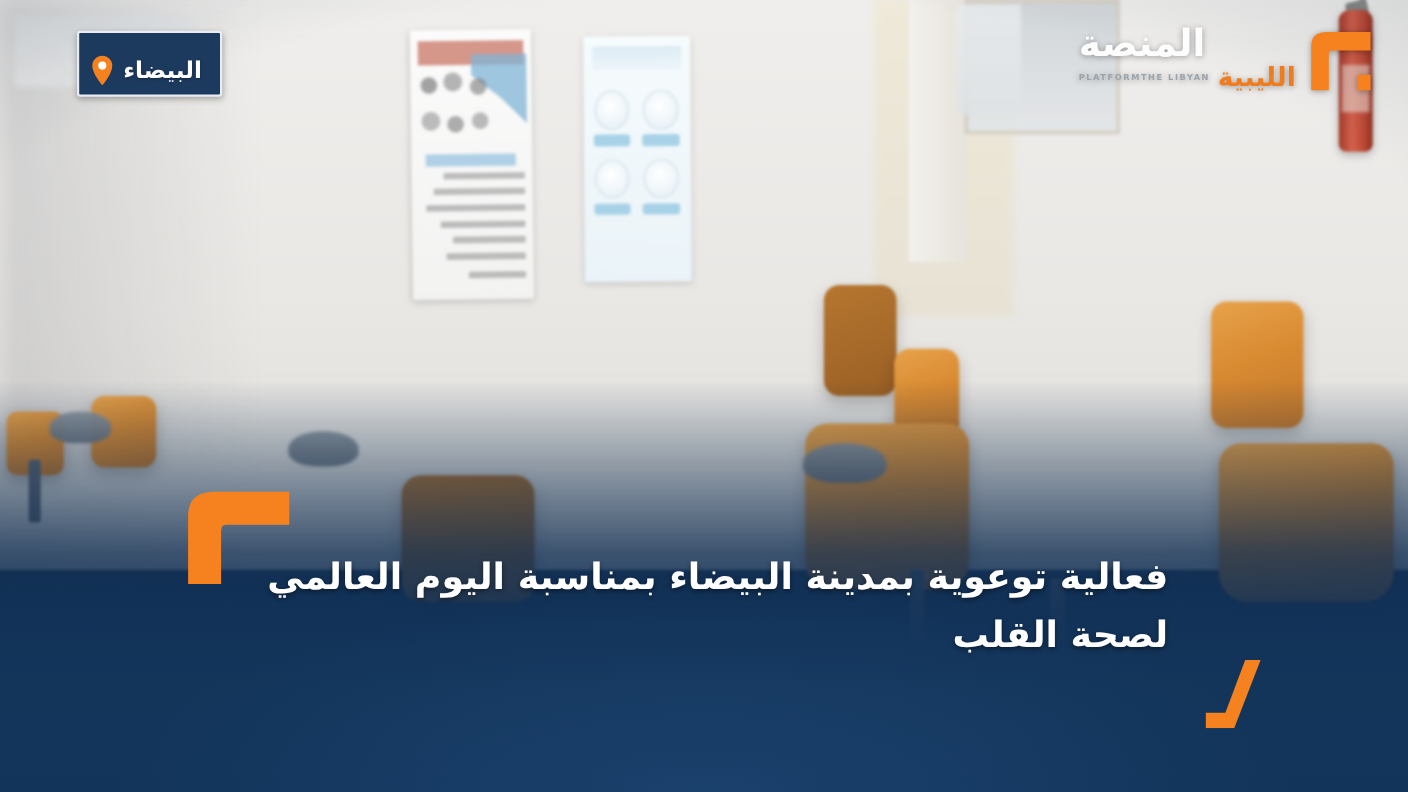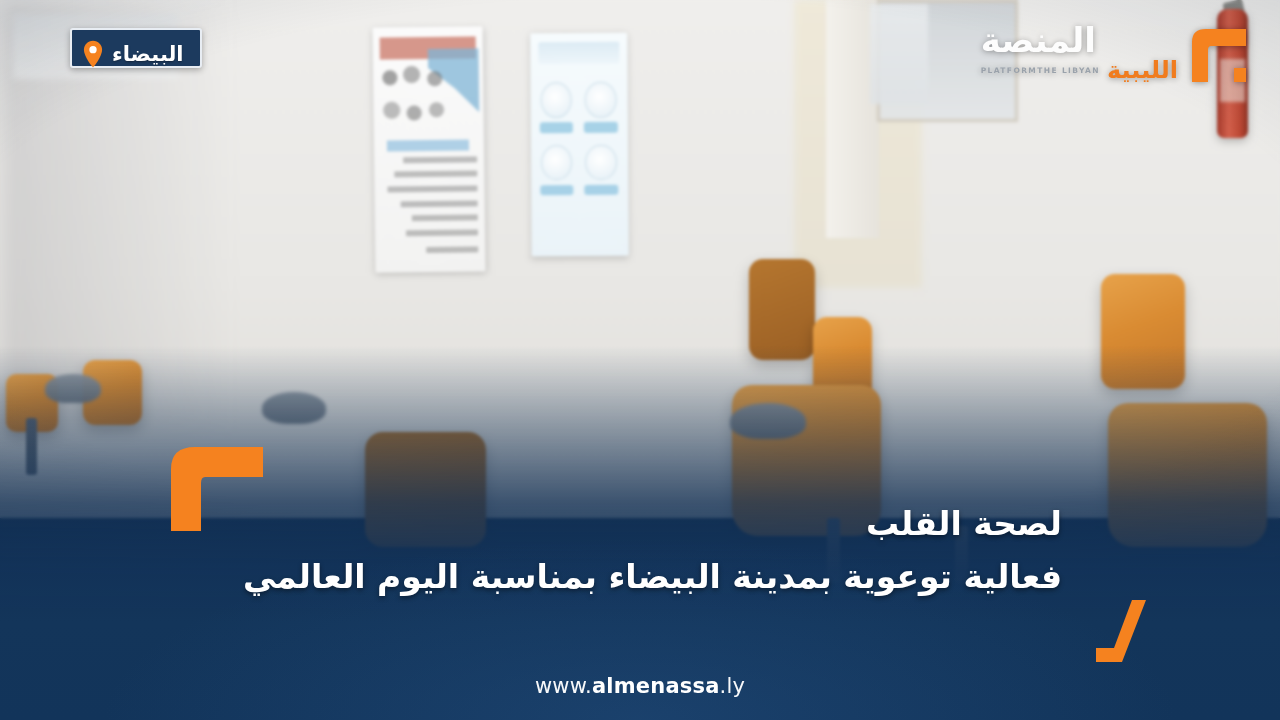--- a/index.html
+++ b/index.html
@@ -140,21 +140,21 @@
     background:radial-gradient(120% 85% at 50% 38%,rgba(0,0,0,0) 45%,rgba(10,30,54,.35) 100%);
   }
   #grad-sheen{
     position:absolute;left:0;right:0;bottom:0;height:30%;
     background:radial-gradient(60% 120% at 50% 100%,rgba(40,86,138,.38),rgba(40,86,138,0) 70%);
   }
 
   
   #loc-badge{
     position:absolute;left:70px;top:28px;
-    height:40px;padding:12px 16px 0 10px;
+    height:60px;padding:12px 16px 0 10px;
     display:flex;align-items:center;gap:8px;
     background:#1b3category;
     background:#1c3a5e;
     border:2px solid #e8edf3;border-radius:3px;
     box-shadow:0 2px 6px rgba(0,0,0,.3);
   }
   #loc-badge .pin{width:22px;height:28px;flex:none;display:block;}
   #loc-badge .loc-text{
     color:#fff;font-size:21px;font-weight:700;line-height:1;
     letter-spacing:.2px;direction:rtl;white-space:nowrap;
@@ -378,21 +378,18 @@
   </div>
 
   <svg id="bracket-tl" viewBox="0 0 100 88">
     <path d="M6 88 L6 26 Q6 4 30 4 L98 4 L98 34 L40 34 Q36 34 36 40 L36 88 Z" fill="#f5821f"></path>
   </svg>
   <svg id="bracket-br" viewBox="0 0 72 62">
     <path d="M36 0 L50 0 L26 62 L0 62 L0 48 L18 48 Z" fill="#f5821f"></path>
   </svg>
 
   <div id="headline">
+    <div>فعالية توعوية بمدينة البيضاء بمناسبة اليوم العالمي</div>
     <div>لصحة القلب</div>
-    <div>فعالية توعوية بمدينة البيضاء بمناسبة اليوم العالمي</div>
   </div>
 
-  <div id="site-url">
-    <span class="l">www.</span><span class="b">almenassa</span><span class="r">.ly</span>
-  </div>
 
 </div>
 
 </body></html>

